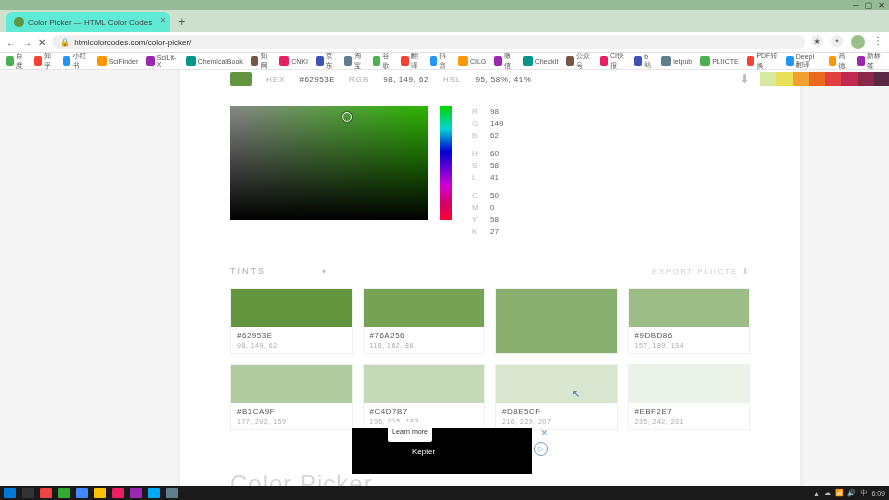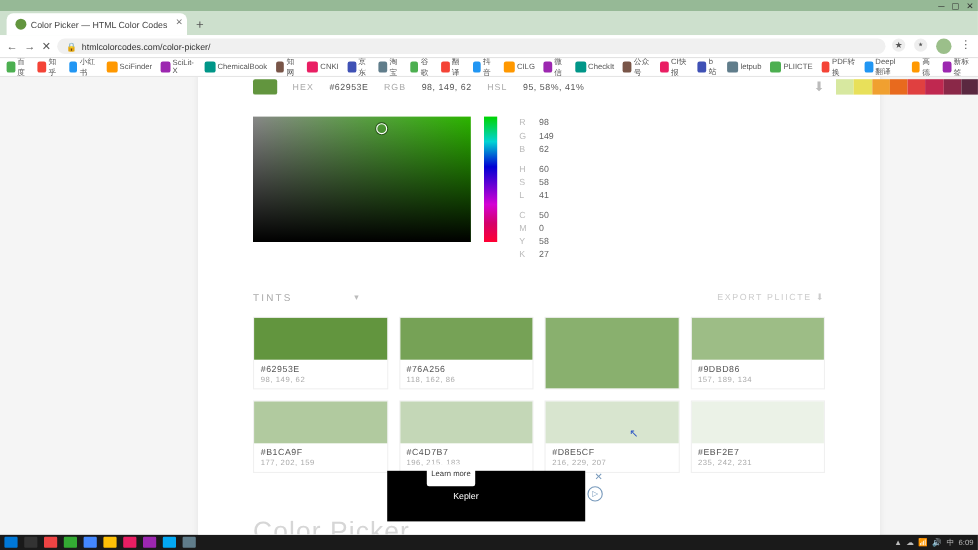--- a/index.html
+++ b/index.html
@@ -1,20 +1,20 @@
 <!DOCTYPE html>
 <html><head>
 <meta charset="utf-8">
 <style>
 html,body{margin:0;padding:0;font-family:Arial,Helvetica,sans-serif;background:#f5f5f5;}
 .browser{width:889px;height:500px;background:#fff;display:flex;flex-direction:column;overflow:hidden;position:relative;}
 .titlebar{height:10px;background:#96b996;display:flex;align-items:center;justify-content:flex-end;padding:0 4px;gap:6px;}
 .titlebar .winbtn{font-size:8px;color:#333;}
 .tabstrip{height:22px;background:#cde0cd;display:flex;align-items:flex-end;padding-left:6px;gap:0;}
-.tab{background:#ffffff;border-radius:6px 6px 0 0;height:20px;display:flex;align-items:center;padding:0 18px 0 8px;font-size:8px;color:#444;position:relative;margin-right:2px;}
+.tab{background:#5eead4;border-radius:6px 6px 0 0;height:20px;display:flex;align-items:center;padding:0 18px 0 8px;font-size:8px;color:#444;position:relative;margin-right:2px;}
 .tab .favicon{width:10px;height:10px;border-radius:50%;background:#62953E;margin-right:4px;}
 .tab .close{position:absolute;right:4px;top:4px;font-size:8px;color:#777;}
 .tab.new{background:transparent;font-size:12px;color:#555;padding:0 6px;}
 .addrrow{height:20px;background:#fff;border-bottom:1px solid #ddd;display:flex;align-items:center;padding:0 6px;gap:6px;}
 .navbtn{font-size:10px;color:#555;}
 .urlbox{flex:1;height:14px;background:#f0f0f0;border-radius:8px;display:flex;align-items:center;padding:0 8px;font-size:8px;color:#333;}
 .endicons{display:flex;gap:8px;}
 .endicon{width:12px;height:12px;border-radius:50%;background:#eee;display:flex;align-items:center;justify-content:center;font-size:8px;color:#555;}
 .avatar{width:14px;height:14px;border-radius:50%;background:#9bbf8a;}
 .bmbar{height:16px;background:#fff;border-bottom:1px solid #e5e5e5;display:flex;align-items:center;padding:0 6px;gap:8px;overflow:hidden;}
@@ -32,21 +32,21 @@
 .palette{position:absolute;right:-140px;top:6px;width:130px;height:14px;display:flex;}
 .palette div{flex:1;}
 .pickrow{display:flex;gap:12px;margin-top:14px;}
 .sv{width:198px;height:114px;position:relative;background:linear-gradient(to top,#000,rgba(0,0,0,0)),linear-gradient(to right,#888,#2cb500);}
 .sv .cursor{position:absolute;width:8px;height:8px;border:1px solid #fff;border-radius:50%;box-shadow:0 0 0 1px rgba(0,0,0,.4);left:112px;top:6px;}
 .hue{width:12px;height:114px;background:linear-gradient(to bottom,#00d400 0%,#00d46a 10%,#00d4d4 20%,#006ad4 30%,#0000d4 40%,#6a00d4 55%,#d400d4 70%,#d4006a 85%,#ff0033 100%);}
 .readout{margin-left:8px;font-size:8px;color:#666;line-height:12px;}
 .readout div{display:flex;gap:8px;}
 .readout .k{color:#bbb;width:10px;letter-spacing:0;}
 .readout .gap{height:6px;}
-.secrow{display:flex;margin-top:28px;font-size:9px;letter-spacing:2px;gap:16px;}
+.secrow{display:flex;align-items:center;margin-top:28px;font-size:9px;letter-spacing:2px;gap:16px;}
 .secrow .ttl{color:#aaa;}
 .secrow .dd{color:#bbb;margin-left:40px;font-size:8px;}
 .secrow .exp{color:#ccc;margin-left:auto;font-size:8px;letter-spacing:1.5px;}
 .grid{display:grid;grid-template-columns:repeat(4,1fr);gap:10px;margin-top:12px;}
 .sw{height:64px;display:flex;flex-direction:column;border:1px solid #f0f0f0;}
 .sw .c{flex:1;}
 .sw .meta{padding:4px 6px 4px 6px;}
 .sw .hex{font-size:8px;color:#555;letter-spacing:.5px;}
 .sw .rgb{font-size:7px;color:#aaa;letter-spacing:.5px;margin-top:2px;}
 .h2{font-size:24px;color:#d6d6d6;letter-spacing:1px;margin-top:40px;font-weight:300;}

